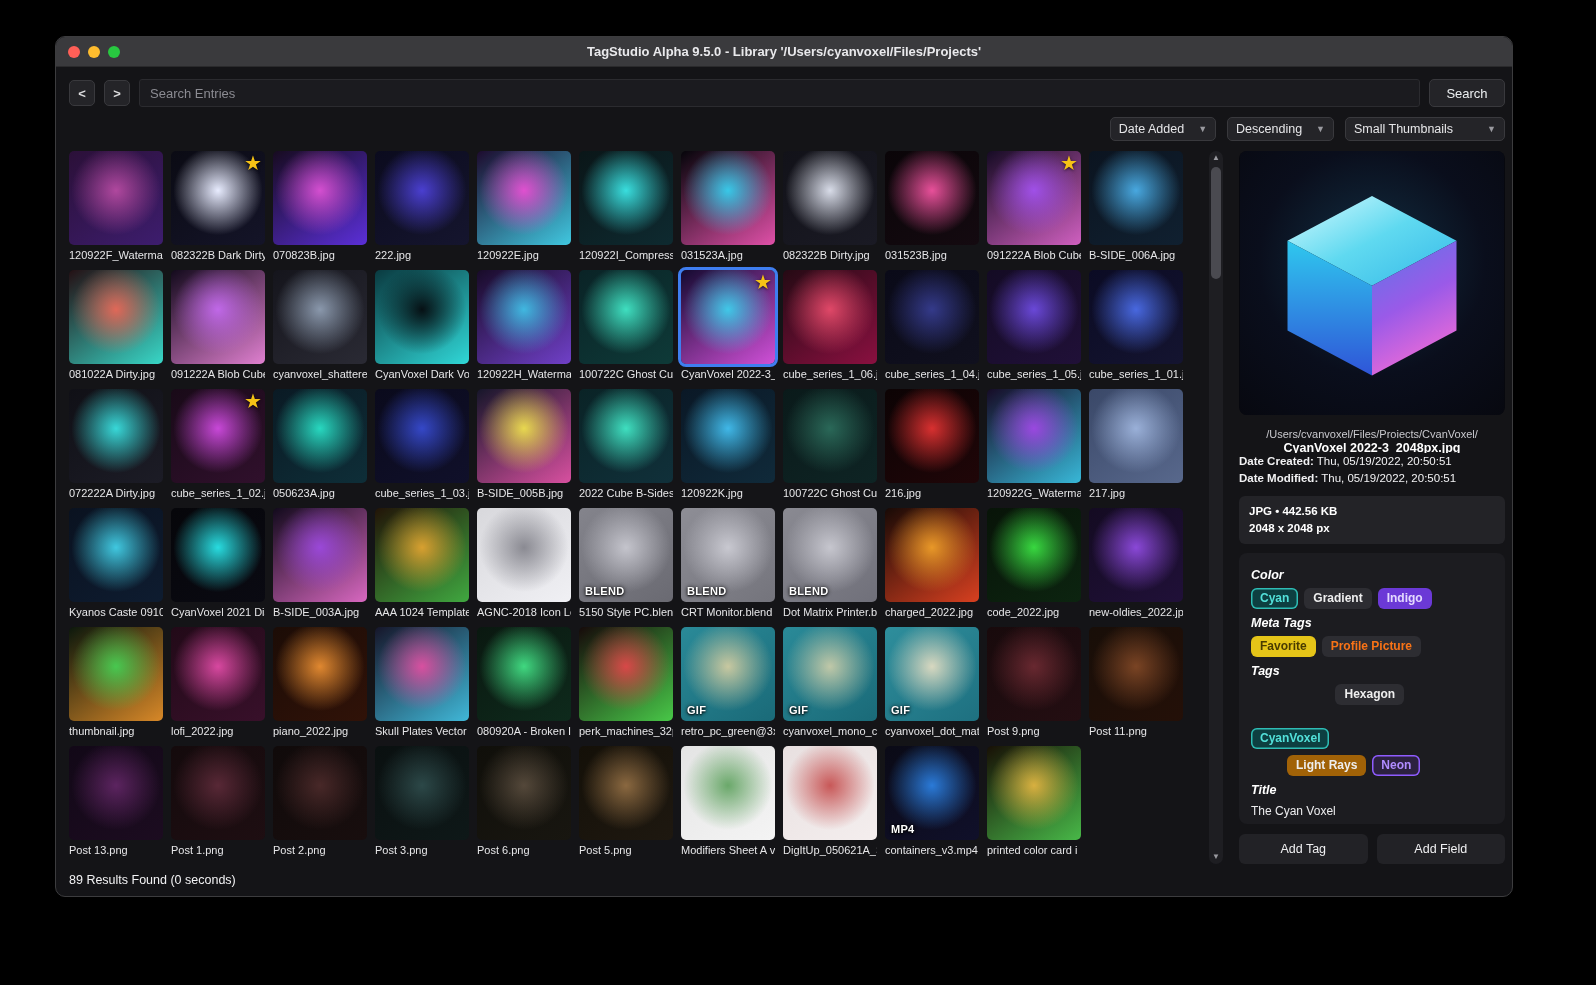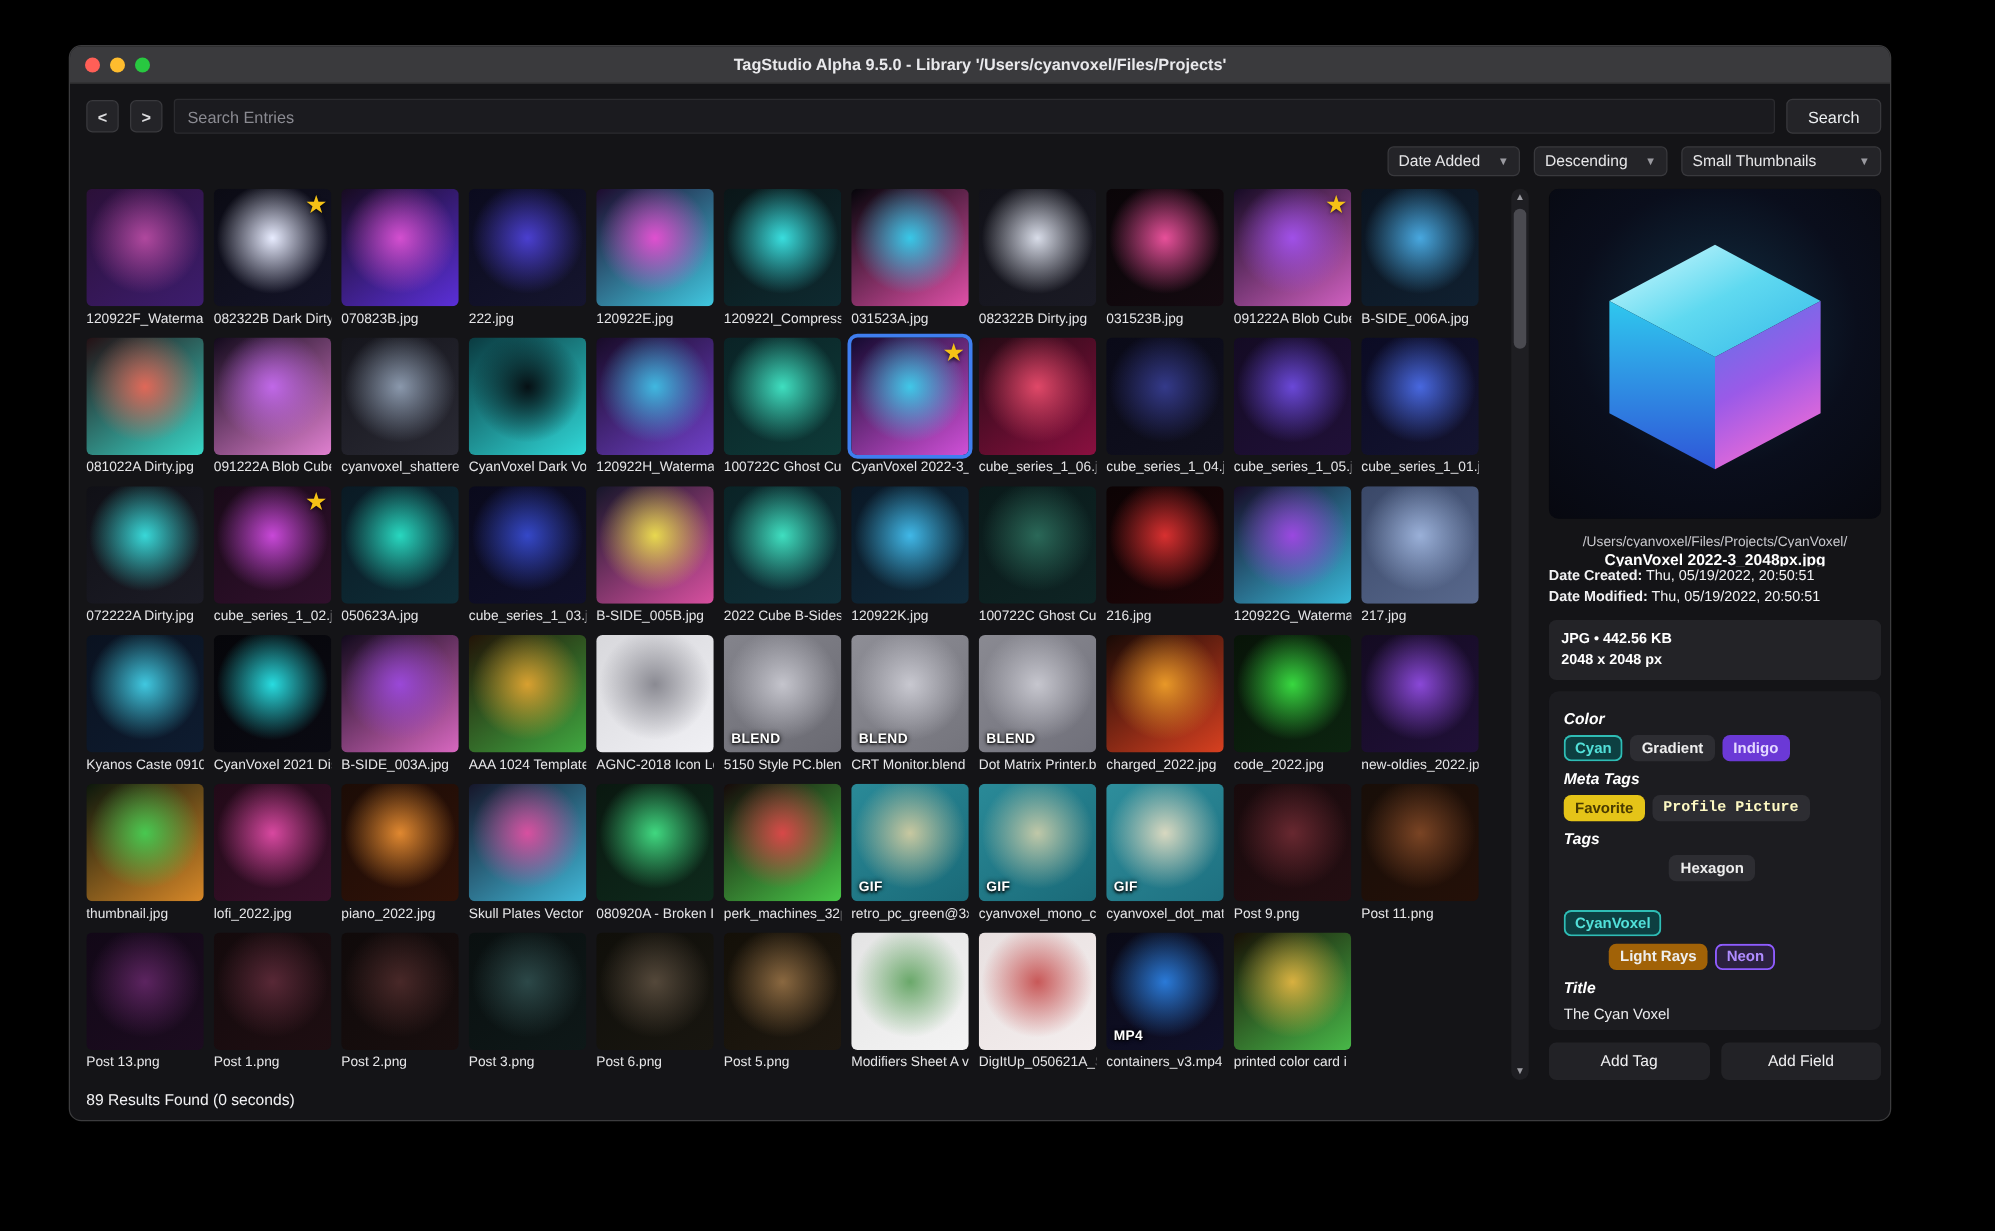--- a/index.html
+++ b/index.html
@@ -454,21 +454,21 @@
       <div class="fieldscard" id="fields">
           <div class="fhead">Color</div>
           <div class="tagrow">
             <span class="pill" style="background: rgb(13, 63, 65); color: rgb(82, 224, 217); box-shadow: rgb(47, 189, 181) 0px 0px 0px 1.5px inset;">Cyan</span>
             <span class="pill" style="background: rgb(45, 45, 50); color: rgb(238, 238, 238);">Gradient</span>
             <span class="pill" style="background: rgb(107, 57, 214); color: rgb(228, 217, 255);">Indigo</span>
           </div>
           <div class="fhead">Meta Tags</div>
           <div class="tagrow">
             <span class="pill" style="background: rgb(229, 196, 24); color: rgb(74, 59, 0);">Favorite</span>
-            <span class="pill" style="background: rgb(45, 45, 50); color: #fef9c3; font-family: Liberation Mono, monospace;">Profile Picture</span>
+            <span class="pill" style="background: rgb(45, 45, 50); color: #f97316;">Profile Picture</span>
           </div>
           <div class="fhead">Tags</div>
           <div class="tagrow">
             <span class="pill" style="background: rgb(13, 63, 65); color: rgb(82, 224, 217); box-shadow: rgb(47, 189, 181) 0px 0px 0px 1.5px inset; margin-top: 44px;">CyanVoxel</span>
             <span class="pill" style="background: rgb(45, 45, 50); color: rgb(238, 238, 238);">Hexagon</span>
             <span class="pill" style="background: #a16207; color: rgb(238, 238, 238); margin-left: 36px;">Light Rays</span>
             <span class="pill" style="background: rgb(44, 33, 64); color: rgb(176, 140, 255); box-shadow: rgb(143, 92, 255) 0px 0px 0px 1.5px inset;">Neon</span>
           </div>
           <div class="fhead">Title</div>
           <div class="ftext">The Cyan Voxel</div>

